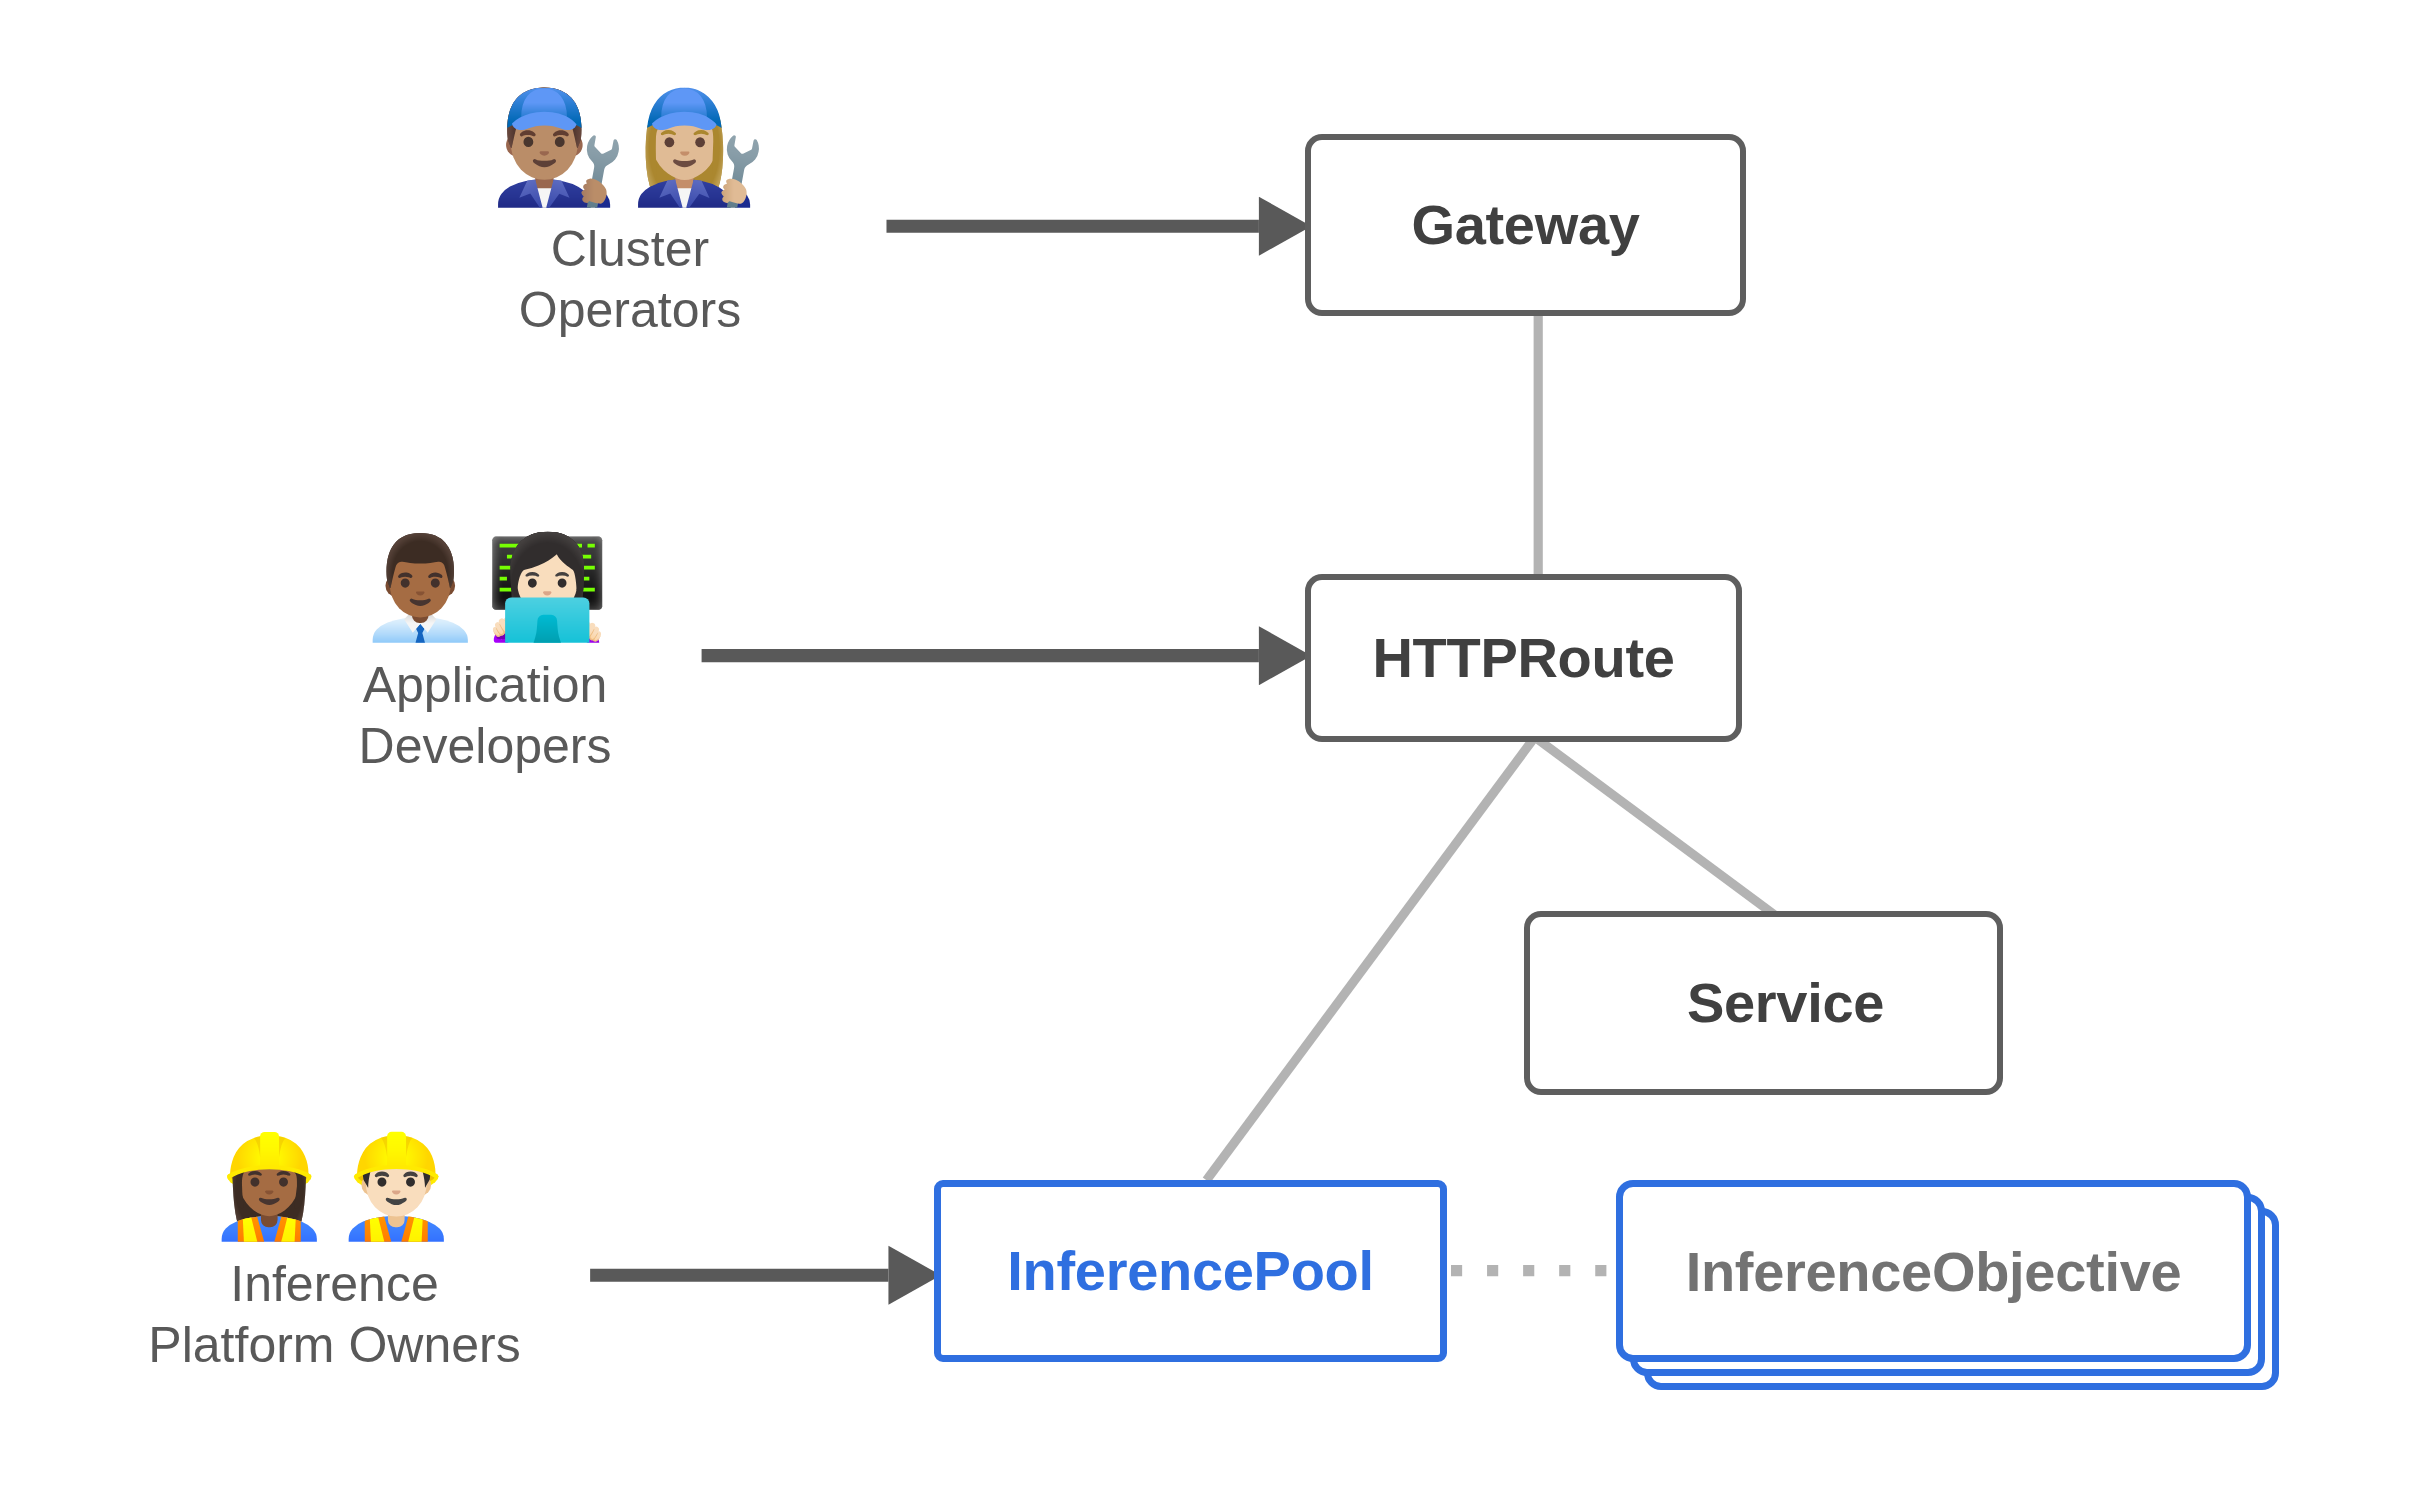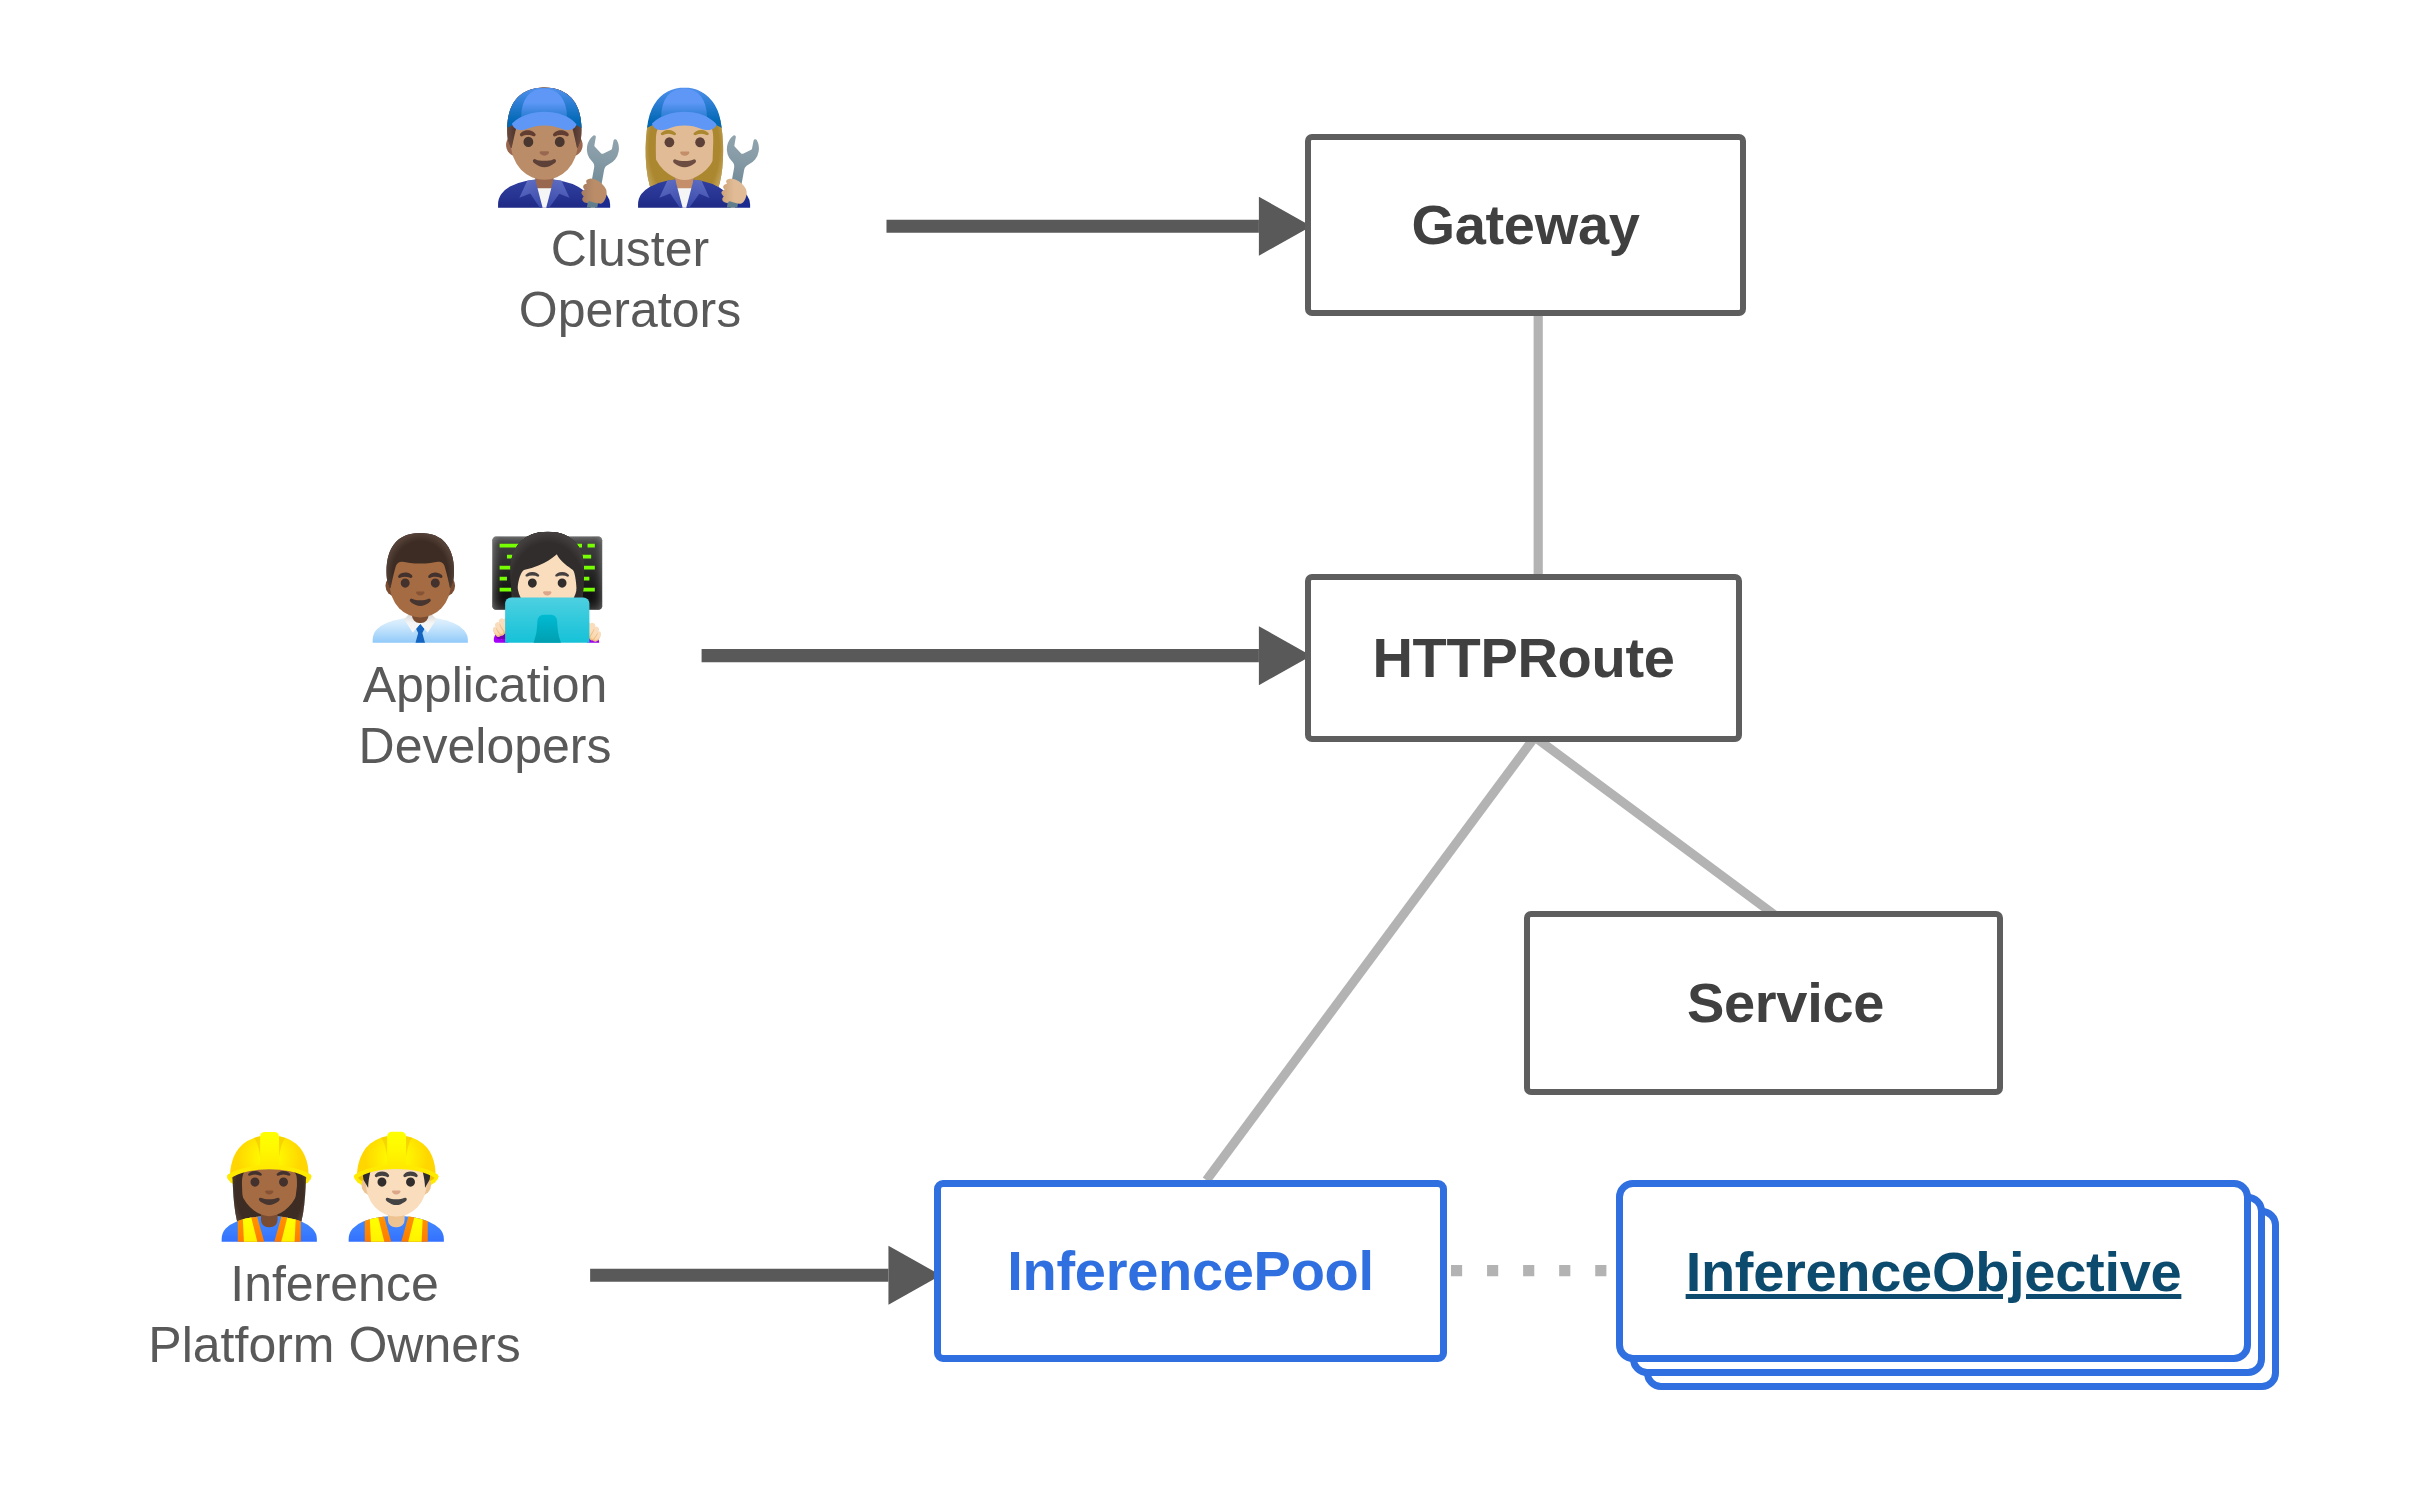--- a/index.html
+++ b/index.html
@@ -79,21 +79,21 @@
   }
   .node .node-label {
     font-weight: bold;
     letter-spacing: -0.3px;
     line-height: 1.1;
   }
 
   .node.gray {
     border-color: #5e5e5e;
     border-width: 6.6px;
-    border-radius: 7px;
+    border-radius: 17px;
   }
   .node.gray .node-label { color: #404040; }
 
   .node.blue {
     border-color: #2f6fe0;
     border-width: 7.2px;
     border-radius: 9px;
     text-align: right;
   }
   .node.blue .node-label { color: #2f6fe0; }
@@ -128,23 +128,22 @@
     width: 635px;
     height: 182px;
   }
   #stack-card-back  { left: 27.5px; top: 27.5px; z-index: 1; }
   #stack-card-mid   { left: 13.8px; top: 13.8px; z-index: 2; }
   #stack-card-front { left: 0px;  top: 0px;  z-index: 3;
                       display: flex; align-items: center; justify-content: center; }
   #stack-card-front .node-label {
     font-weight: bold;
     font-size: 56px;
-    color: #0c4a6e;
+    color: #737373;
     letter-spacing: -0.3px;
-    text-decoration: underline;
   }
 </style>
 </head>
 <body>
 
 <div id="canvas">
 
   <svg id="connectors" viewBox="0 0 3700 2300" width="2426" height="1508" xmlns="http://www.w3.org/2000/svg">
 
     <g>

